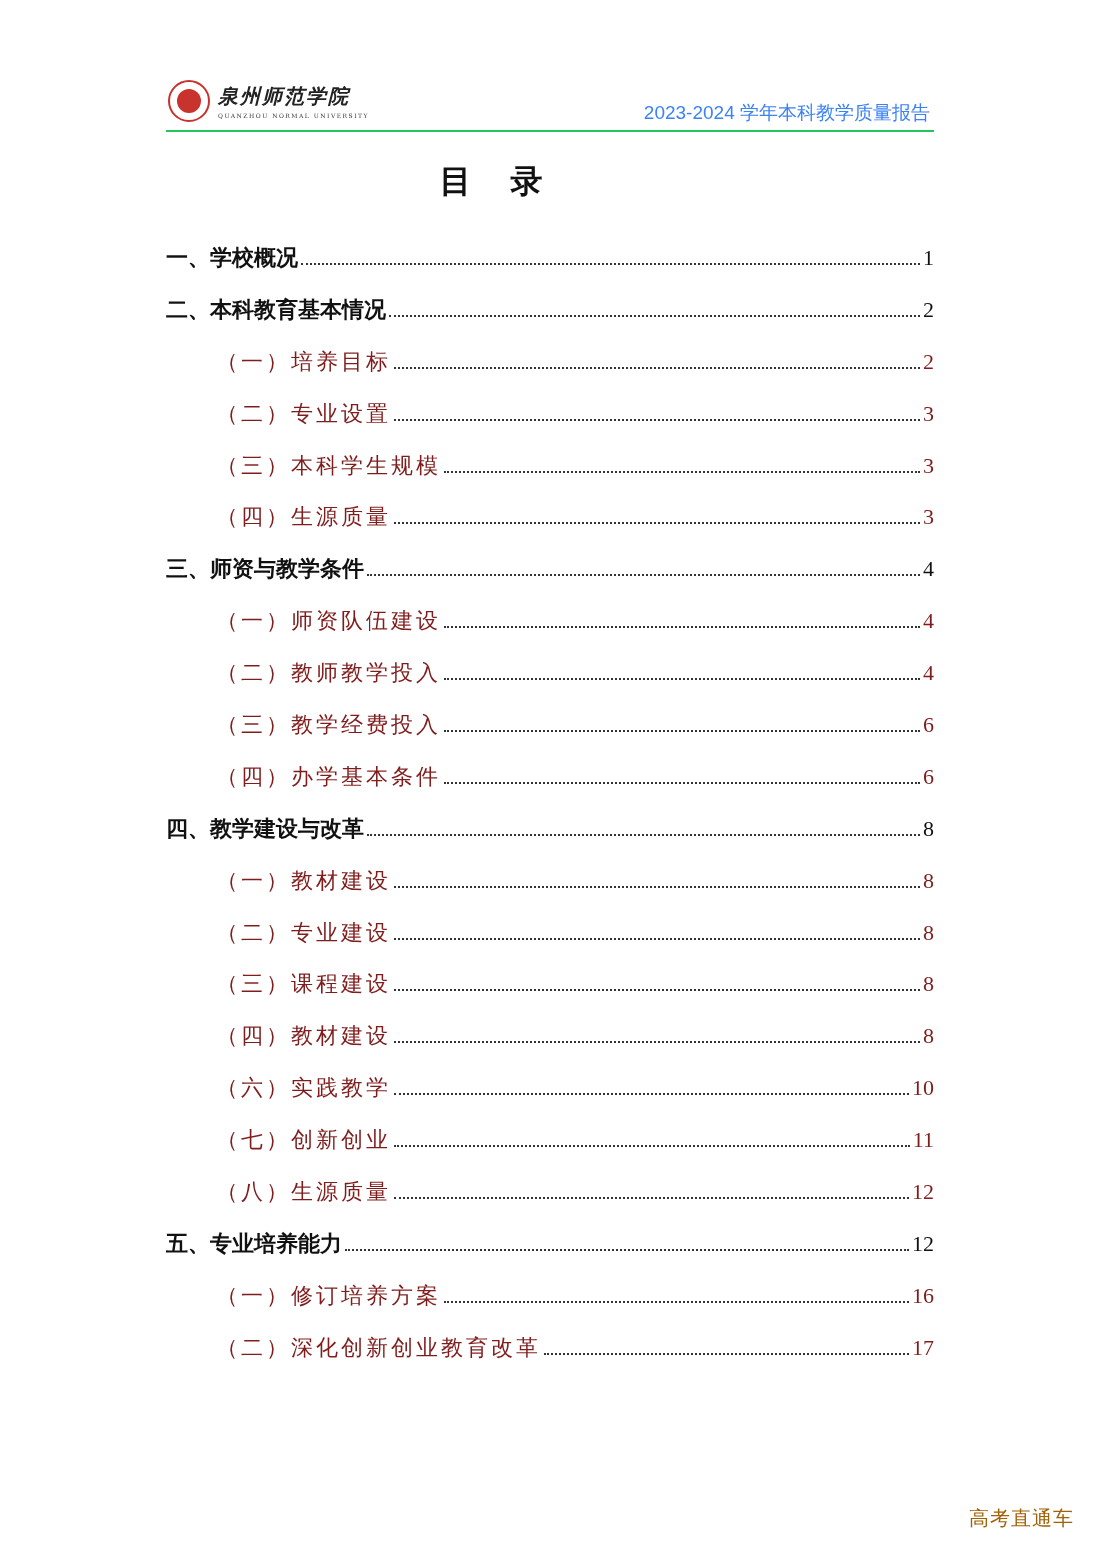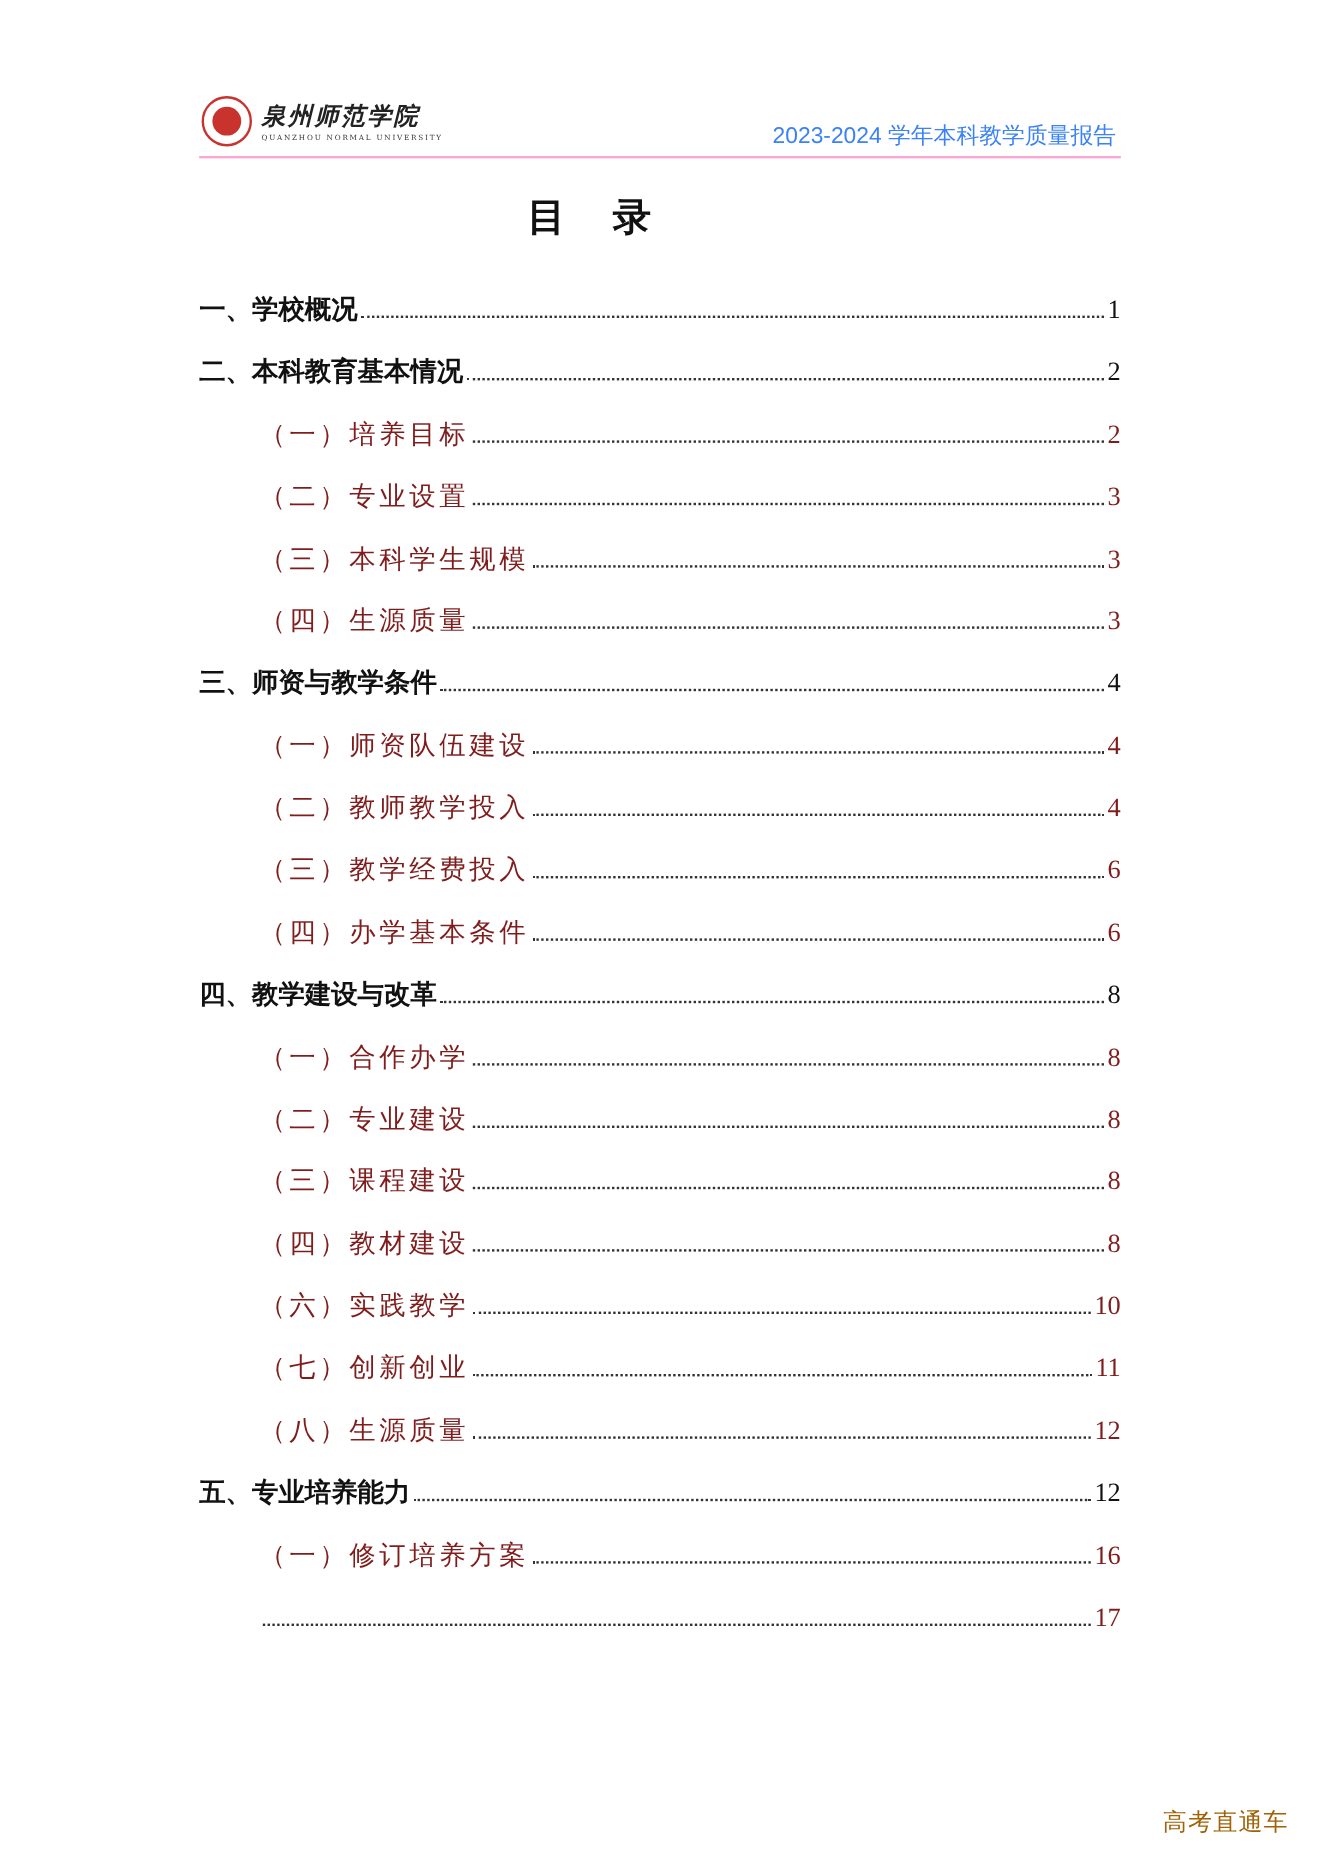--- a/index.html
+++ b/index.html
@@ -1,17 +1,17 @@
 <!DOCTYPE html>
 <html><head>
 <meta charset="utf-8">
 <style>
   html, body { margin:0; padding:0; background:#ffffff; }
   body { width:1102px; height:1559px; position:relative; overflow:hidden; font-family:"DejaVu Serif", serif; color:#111; }
-  .header { position:absolute; left:166px; top:74px; width:768px; height:56px; border-bottom:2px solid #f9a8d4; }
+  .header { position:absolute; left:166px; top:74px; width:768px; height:56px; border-bottom:2px solid #22c55e; }
   .logo { position:absolute; left:2px; top:6px; display:flex; align-items:center; }
   .seal { width:42px; height:42px; border-radius:50%; border:2px solid #c8332d; background:#fff; position:relative; box-sizing:border-box; }
   .seal::after { content:""; position:absolute; left:7px; top:7px; width:24px; height:24px; border-radius:50%; background:#c8332d; }
   .logo-text { margin-left:8px; display:flex; flex-direction:column; }
   .logo-cn { font-family:"DejaVu Serif", serif; font-size:20px; font-weight:bold; letter-spacing:2px; color:#222; font-style:italic; }
   .logo-en { font-size:6px; letter-spacing:1.5px; color:#333; margin-top:2px; }
   .header-title { position:absolute; right:4px; bottom:4px; font-family:Liberation Sans, sans-serif; font-size:19px; color:#3b82f6; }
   .toc-title { position:absolute; left:0; width:996px; top:160px; text-align:center; font-family:"DejaVu Sans", sans-serif; font-size:32px; font-weight:bold; letter-spacing:14px; }
   .toc { position:absolute; left:166px; top:232px; width:768px; }
   .row { height:51.9px; display:flex; align-items:center; font-size:22px; }
@@ -93,21 +93,21 @@
       <span class="label">（四）办学基本条件</span>
       <span class="dots"></span>
       <span class="page">6</span>
     </div>
     <div class="row l1">
       <span class="label">四、教学建设与改革</span>
       <span class="dots"></span>
       <span class="page">8</span>
     </div>
     <div class="row l2">
-      <span class="label">（一）合作办学</span>
+      <span class="label">（一）教材建设</span>
       <span class="dots"></span>
       <span class="page">8</span>
     </div>
     <div class="row l2">
       <span class="label">（二）专业建设</span>
       <span class="dots"></span>
       <span class="page">8</span>
     </div>
     <div class="row l2">
       <span class="label">（三）课程建设</span>
@@ -138,18 +138,19 @@
       <span class="label">五、专业培养能力</span>
       <span class="dots"></span>
       <span class="page">12</span>
     </div>
     <div class="row l2">
       <span class="label">（一）修订培养方案</span>
       <span class="dots"></span>
       <span class="page">16</span>
     </div>
     <div class="row l2">
+      <span class="label">（二）深化创新创业教育改革</span>
       <span class="dots"></span>
       <span class="page">17</span>
     </div>
   </div>
 
 <div class="watermark">高考直通车</div>
 
 </body></html>

